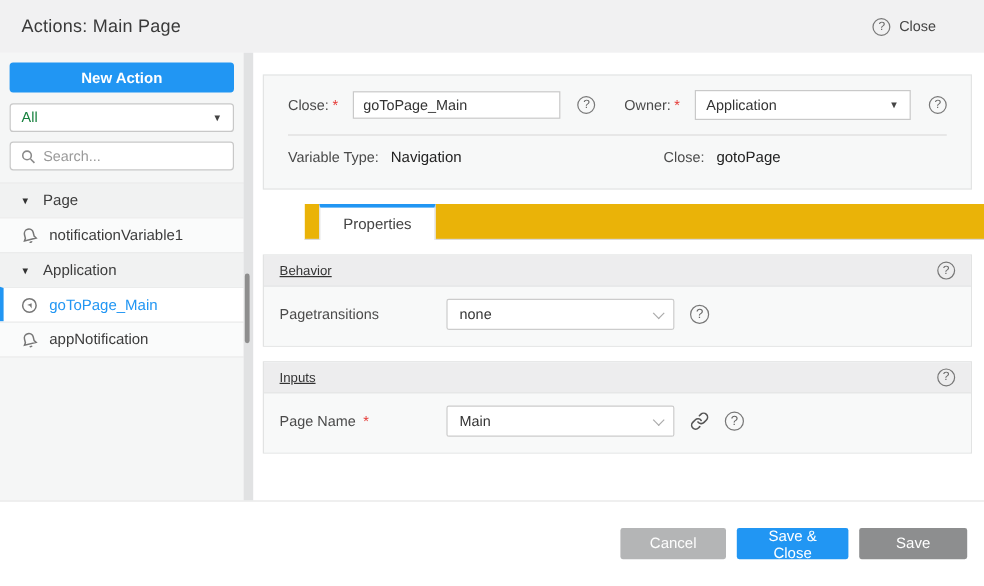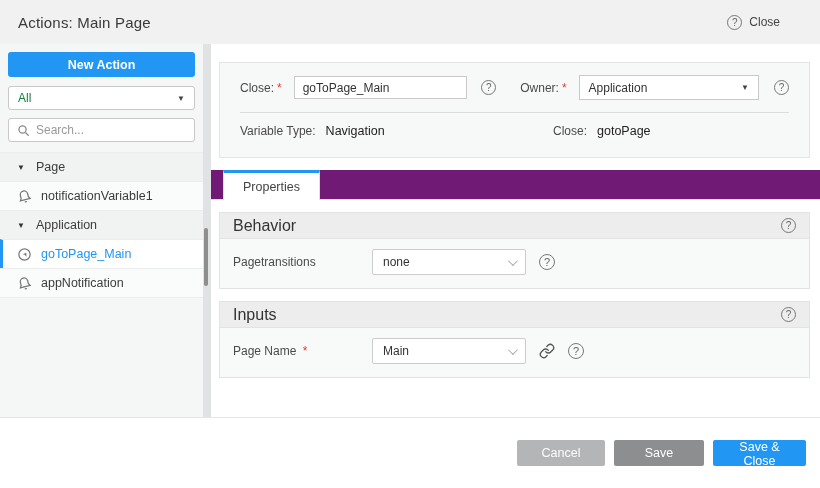--- a/index.html
+++ b/index.html
@@ -69,36 +69,36 @@
   .owner-select .val { font-size:12px; color:#333; }
   .owner-select .caret { margin-left:auto; font-size:8px; color:#444; }
   .ml14 { margin-left:14px; } .ml24 { margin-left:24px; } .ml15 { margin-left:15px; }
   .fdivider { margin:12px 20px 0; border-top:1px solid #ddd; }
   .frow2 { display:flex; align-items:center; padding:11px 20px 0;gap:32px; }
   .fgroup1 { width:281px; display:flex; align-items:center; flex:0 0 auto; }
   .fgroup2 { display:flex; align-items:center; }
   .fvalue { font-size:12.5px; color:#222; font-weight:500; margin-left:10px; }
 
   
-  .tabbar { margin-top:12px; height:30px; background:#701a75; border-bottom:1px solid #d9d9d9;
-            padding-left:12px; display:flex; align-items:flex-end; }
+  .tabbar { margin-top:12px; height:30px; background:#eab308; border-bottom:1px solid #d9d9d9;
+            padding-left:12px; display:flex; align-items:flex-end;margin-left:43px; }
   .tab { height:30px; background:#fff; border-top:3px solid var(--accent);
          border-left:1px solid #e0e0e0; border-right:1px solid #e0e0e0;
          margin-bottom:-1px; padding:0 19px; display:flex; align-items:center;
          font-size:12.5px; color:#444; cursor:pointer; }
 
   
   .panel { margin:12px 10px 0 8px; border:1px solid #e2e3e3; }
   .panel-hd { height:26px; background:#ededee; border-bottom:1px solid #e2e3e3;
               display:flex; align-items:center; padding:0 13px; }
-  .panel-hd .ttl { font-size:16px; color:#333; }
+  .panel-hd .ttl { font-size:11px; color:#333;text-decoration:underline; }
   .panel-hd .qmark { margin-left:auto; }
   .panel-bd { background:#f8f9f9; padding:10px 13px 13px; display:flex; align-items:center; }
   .plabel { width:139px; flex:0 0 auto; font-size:12px; color:#4a4a4a; }
-  .dropdown { width:154px; height:26px; background:#fff; border:1px solid #ccc;
+  .dropdown { width:190px; height:26px; background:#fff; border:1px solid #ccc;
               border-radius:2px; display:flex; align-items:center; padding:0 10px;
               cursor:pointer;text-align:center; }
   .dropdown .val { font-size:12px; color:#333; }
   .chev { margin-left:auto; width:7px; height:7px; border-right:1.5px solid #aaa;
           border-bottom:1.5px solid #aaa; transform:rotate(45deg) translateY(-2px); }
   .linkico { margin-left:13px; display:inline-flex; cursor:pointer; }
   .panel-bd .qmark { margin-left:13px; width:16px; height:16px; font-size:11px; }
 
   
   .ftr { position:absolute; left:0; right:0; bottom:0; height:71px; background:#fff;
@@ -263,17 +263,17 @@
           </span>
           <span class="qmark">?</span>
         </div>
       </div>
 
     </div>
   </div>
 
   <div class="ftr">
     <button class="btn cancel">Cancel</button>
+    <button class="btn saveclose">Save &amp; Close</button>
     <button class="btn save">Save</button>
-    <button class="btn saveclose">Save &amp; Close</button>
   </div>
 
 </div>
 
 </body></html>

